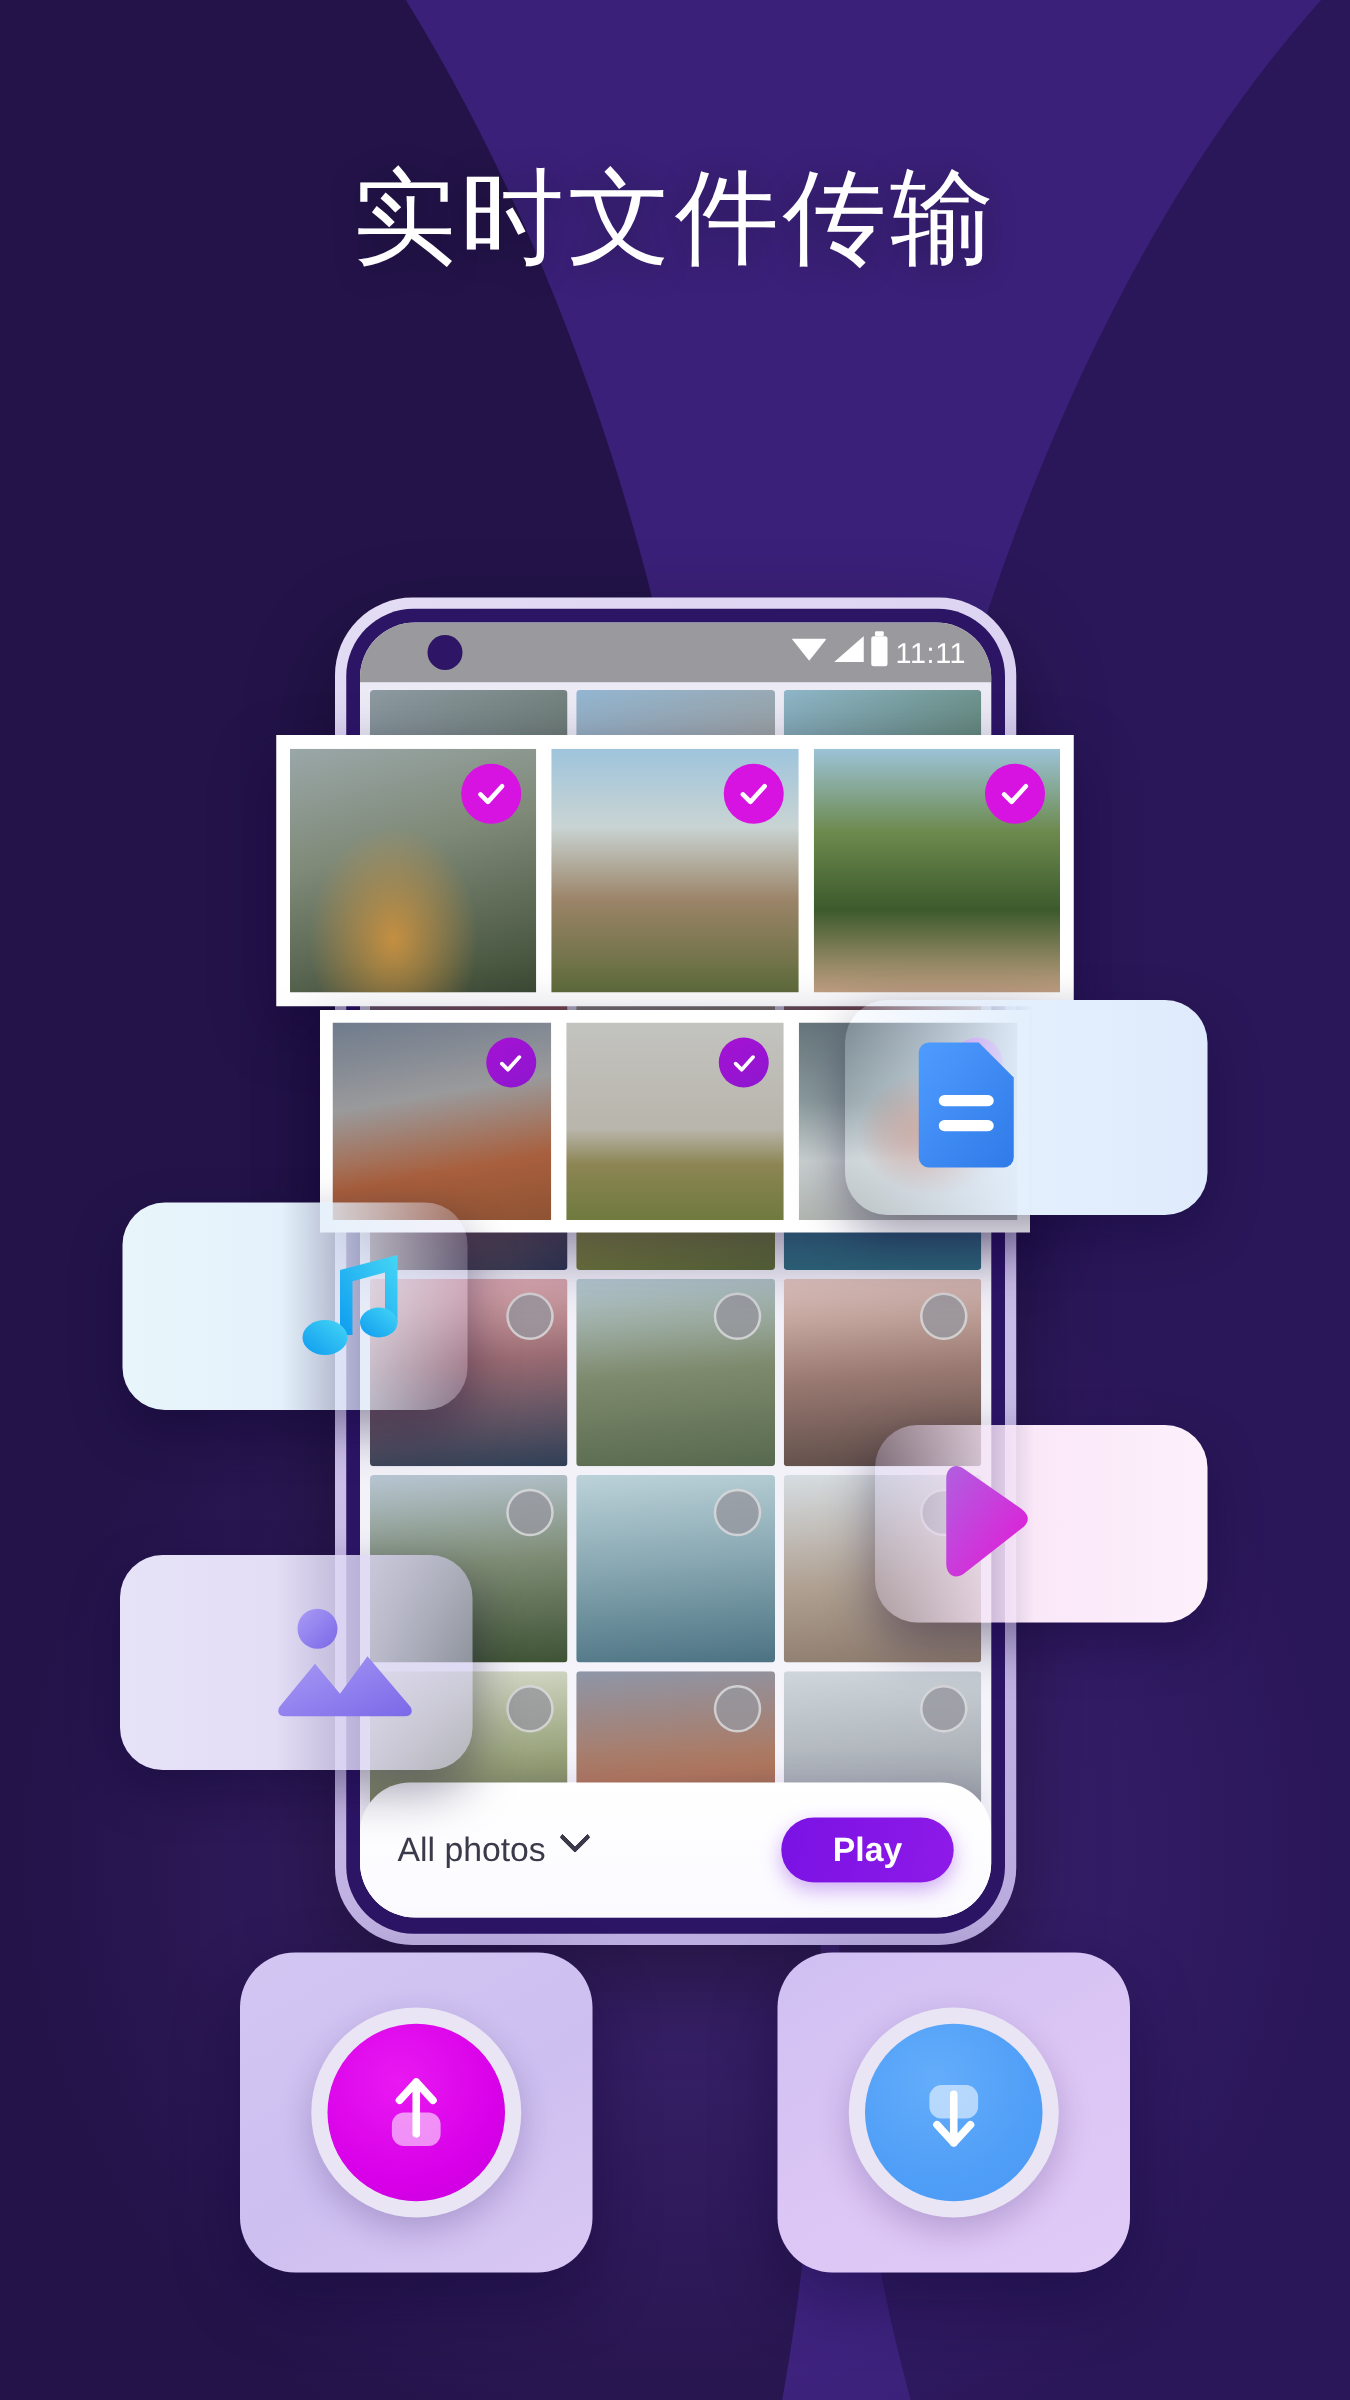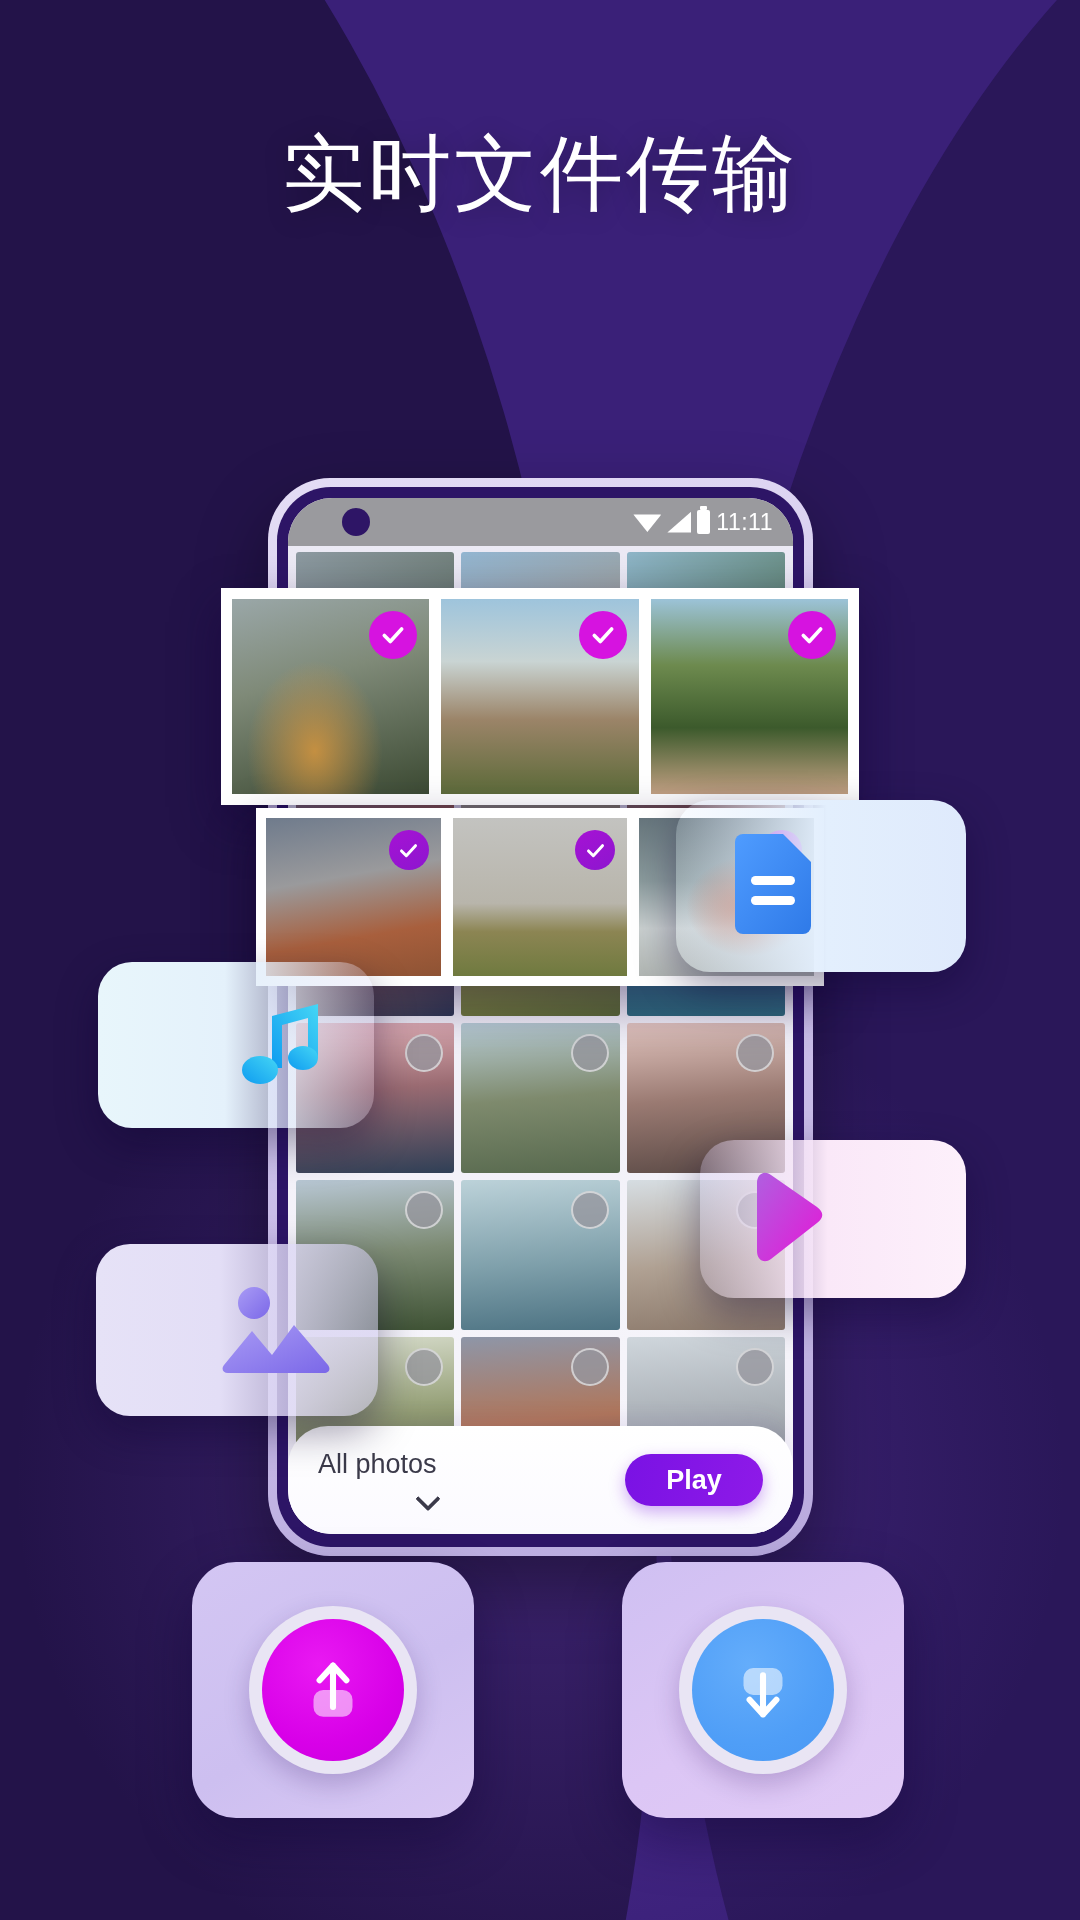--- a/index.html
+++ b/index.html
@@ -57,21 +57,21 @@
   
   .statusbar{
     height:48px; background:#9a9a9e; position:relative;
     display:flex; align-items:center; padding:0 20px;
   }
   .statusbar .cam{
     width:28px; height:28px; border-radius:50%; background:#2e1566;
     margin-left:34px;
   }
   .statusbar .sysicons{
-    margin-left:auto; display:flex; align-items:center; gap:6px;
+    margin-left:auto; display:flex; align-items:flex-start; gap:6px;
   }
   .ic-wifi{
     width:28px; height:20px;
     background:#fff;
     clip-path:polygon(0% 12%,100% 12%,50% 100%);
     border-radius:4px 4px 0 0;
   }
   .ic-signal{
     width:24px; height:21px; background:#fff;
     clip-path:polygon(100% 0,100% 100%,0 100%);
@@ -104,21 +104,21 @@
   .mark.off{ background:rgba(150,150,158,.78); border:2px solid rgba(255,255,255,.55); }
 
   
   .phonebar{
     position:absolute; left:0; right:0; bottom:0; height:108px;
     background:linear-gradient(180deg,#ffffff 0%,#fbfaff 100%);
     border-radius:40px 40px 44px 44px;
     display:flex; align-items:center; padding:0 30px;
     box-shadow:0 -8px 20px rgba(90,60,150,.10);
   }
-  .allphotos{ display:flex; align-items:flex-end; gap:14px;flex-direction:column; }
+  .allphotos{ display:flex; align-items:flex-start; gap:14px; }
   .allphotos .lbl{ font-size:27px; color:#3b3a4a; }
   .chev{ width:18px; height:18px; border-right:4px solid #3b3a4a; border-bottom:4px solid #3b3a4a;
          transform:rotate(45deg) translate(-3px,-3px); border-radius:2px; }
   .playbtn{
     margin-left:auto; width:138px; height:52px; border-radius:28px;
     background:linear-gradient(100deg,#7a12e4 0%,#8e1ae8 100%);
     color:#fff; font-size:27px; font-weight:bold;
     display:flex; align-items:center; justify-content:center;
     box-shadow:0 6px 16px rgba(120,20,220,.35);
   }

